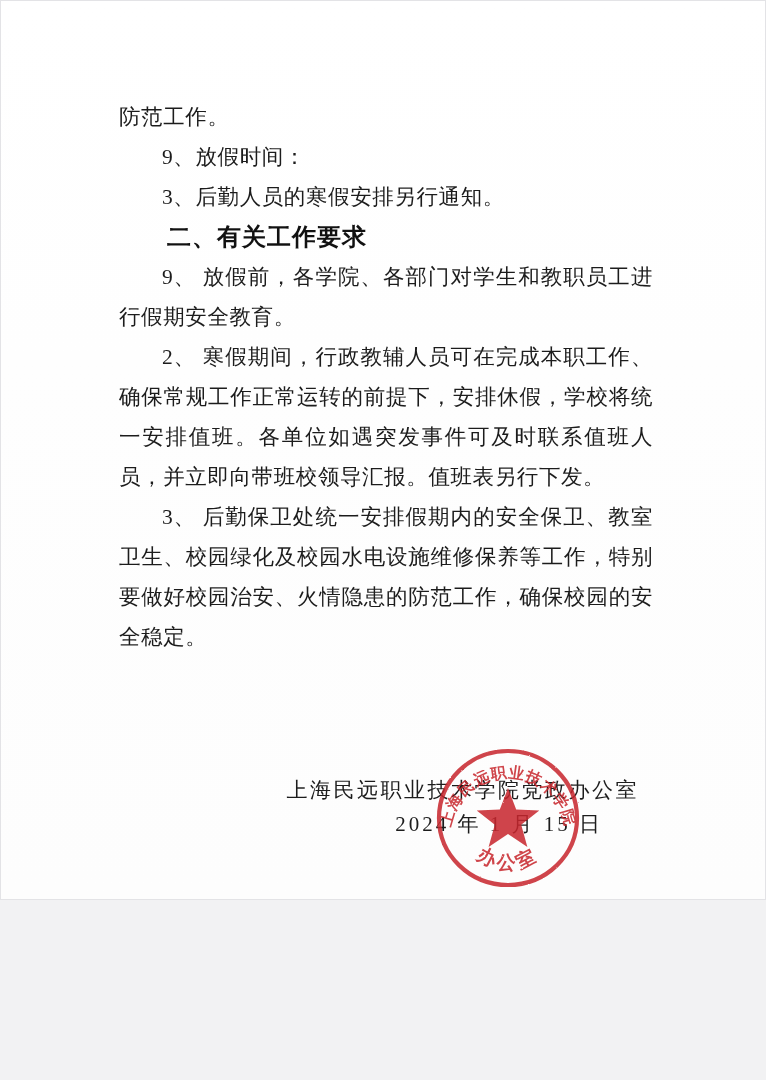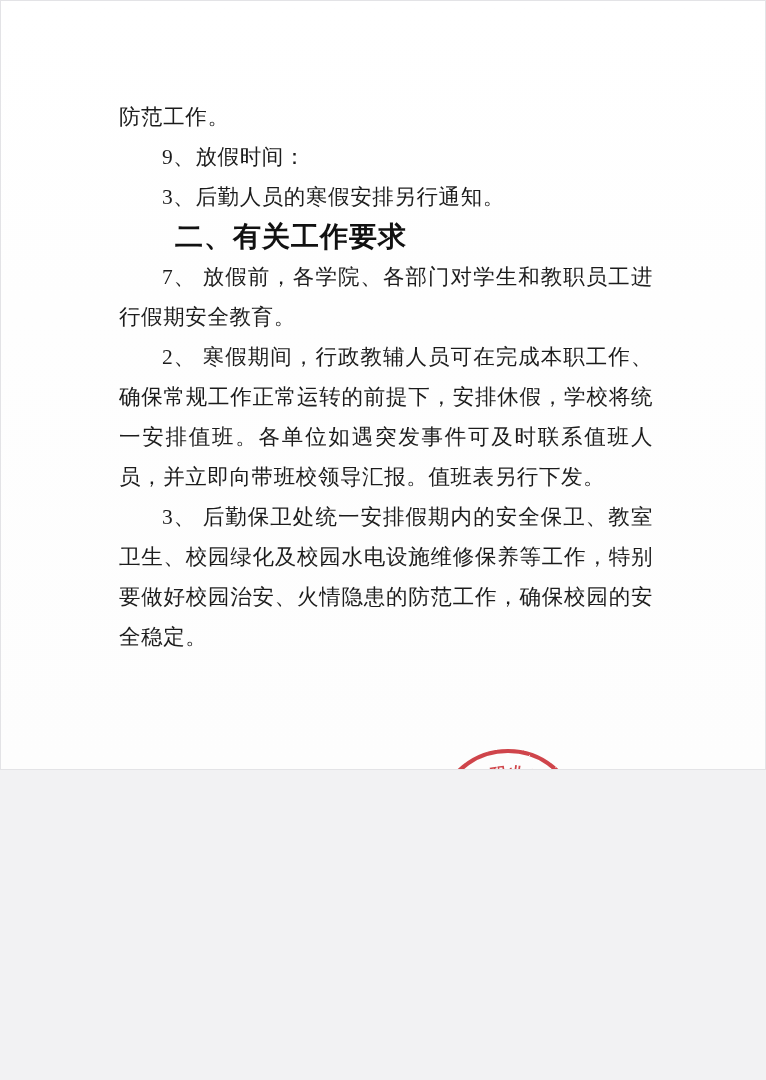--- a/index.html
+++ b/index.html
@@ -8,21 +8,21 @@
     background: #f2f2f3;
   }
 
   body {
     font-family: "Liberation Serif", "DejaVu Serif", serif;
   }
 
   #page {
     position: relative;
     width: 766px;
-    height: 770px;
+    height: 900px;
     margin: 0 auto;
     background: #737373;
     box-sizing: border-box;
     border: 1px solid #e3e3e6;
     overflow: hidden;
   }
 
   
   #paper-surface {
     position: absolute;
@@ -53,21 +53,21 @@
 
   .para.indent {
     text-indent: 2em;
   }
 
   .para.noindent {
     text-indent: 0;
   }
 
   .heading {
-    font-size: 28px;
+    font-size: 24px;
     line-height: 40px;
     color: #111111;
     margin: 0;
     text-indent: 2em;
     font-weight: bold;
     letter-spacing: 1px;
     font-family: "Liberation Sans", "DejaVu Sans", sans-serif;
   }
 
   
@@ -137,21 +137,21 @@
 
     <p class="para noindent">防范工作。</p>
 
     <p class="para indent">9、放假时间：</p>
 
 
     <p class="para indent">3、后勤人员的寒假安排另行通知。</p>
 
     <p class="heading">二、有关工作要求</p>
 
-    <p class="para indent">7、 放假前，各学院、各部门对学生和教职员工进行假期安全教育。</p>
+    <p class="para indent">9、 放假前，各学院、各部门对学生和教职员工进行假期安全教育。</p>
 
     <p class="para indent">2、 寒假期间，行政教辅人员可在完成本职工作、确保常规工作正常运转的前提下，安排休假，学校将统一安排值班。各单位如遇突发事件可及时联系值班人员，并立即向带班校领导汇报。值班表另行下发。</p>
 
     <p class="para indent">3、 后勤保卫处统一安排假期内的安全保卫、教室卫生、校园绿化及校园水电设施维修保养等工作，特别要做好校园治安、火情隐患的防范工作，确保校园的安全稳定。</p>
 
   </div>
 
   <div id="signature-block">
     <div class="sig-line">上海民远职业技术学院党政办公室</div>
     <div class="sig-line sig-date">2024 年 1 月 15 日</div>

